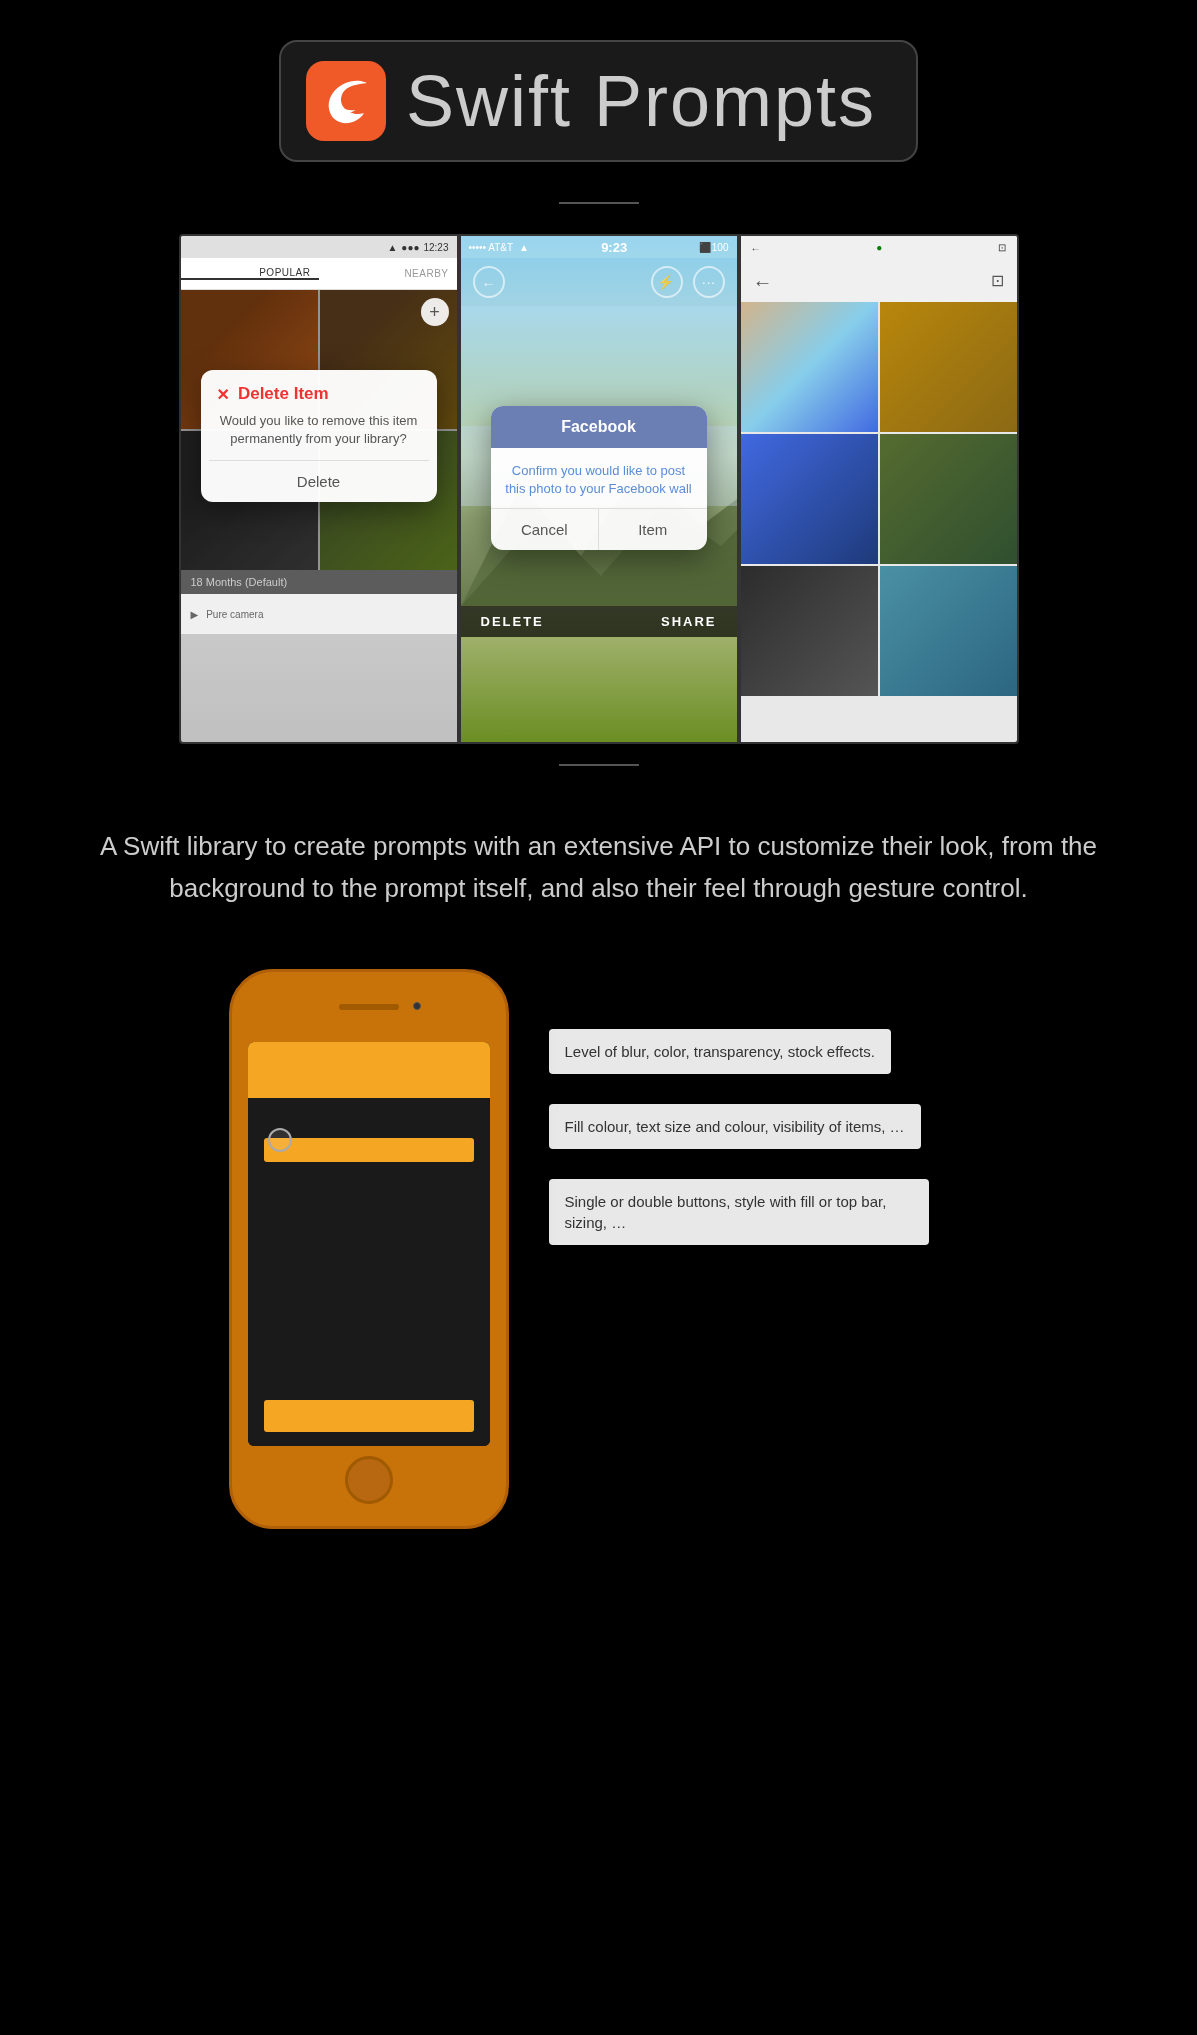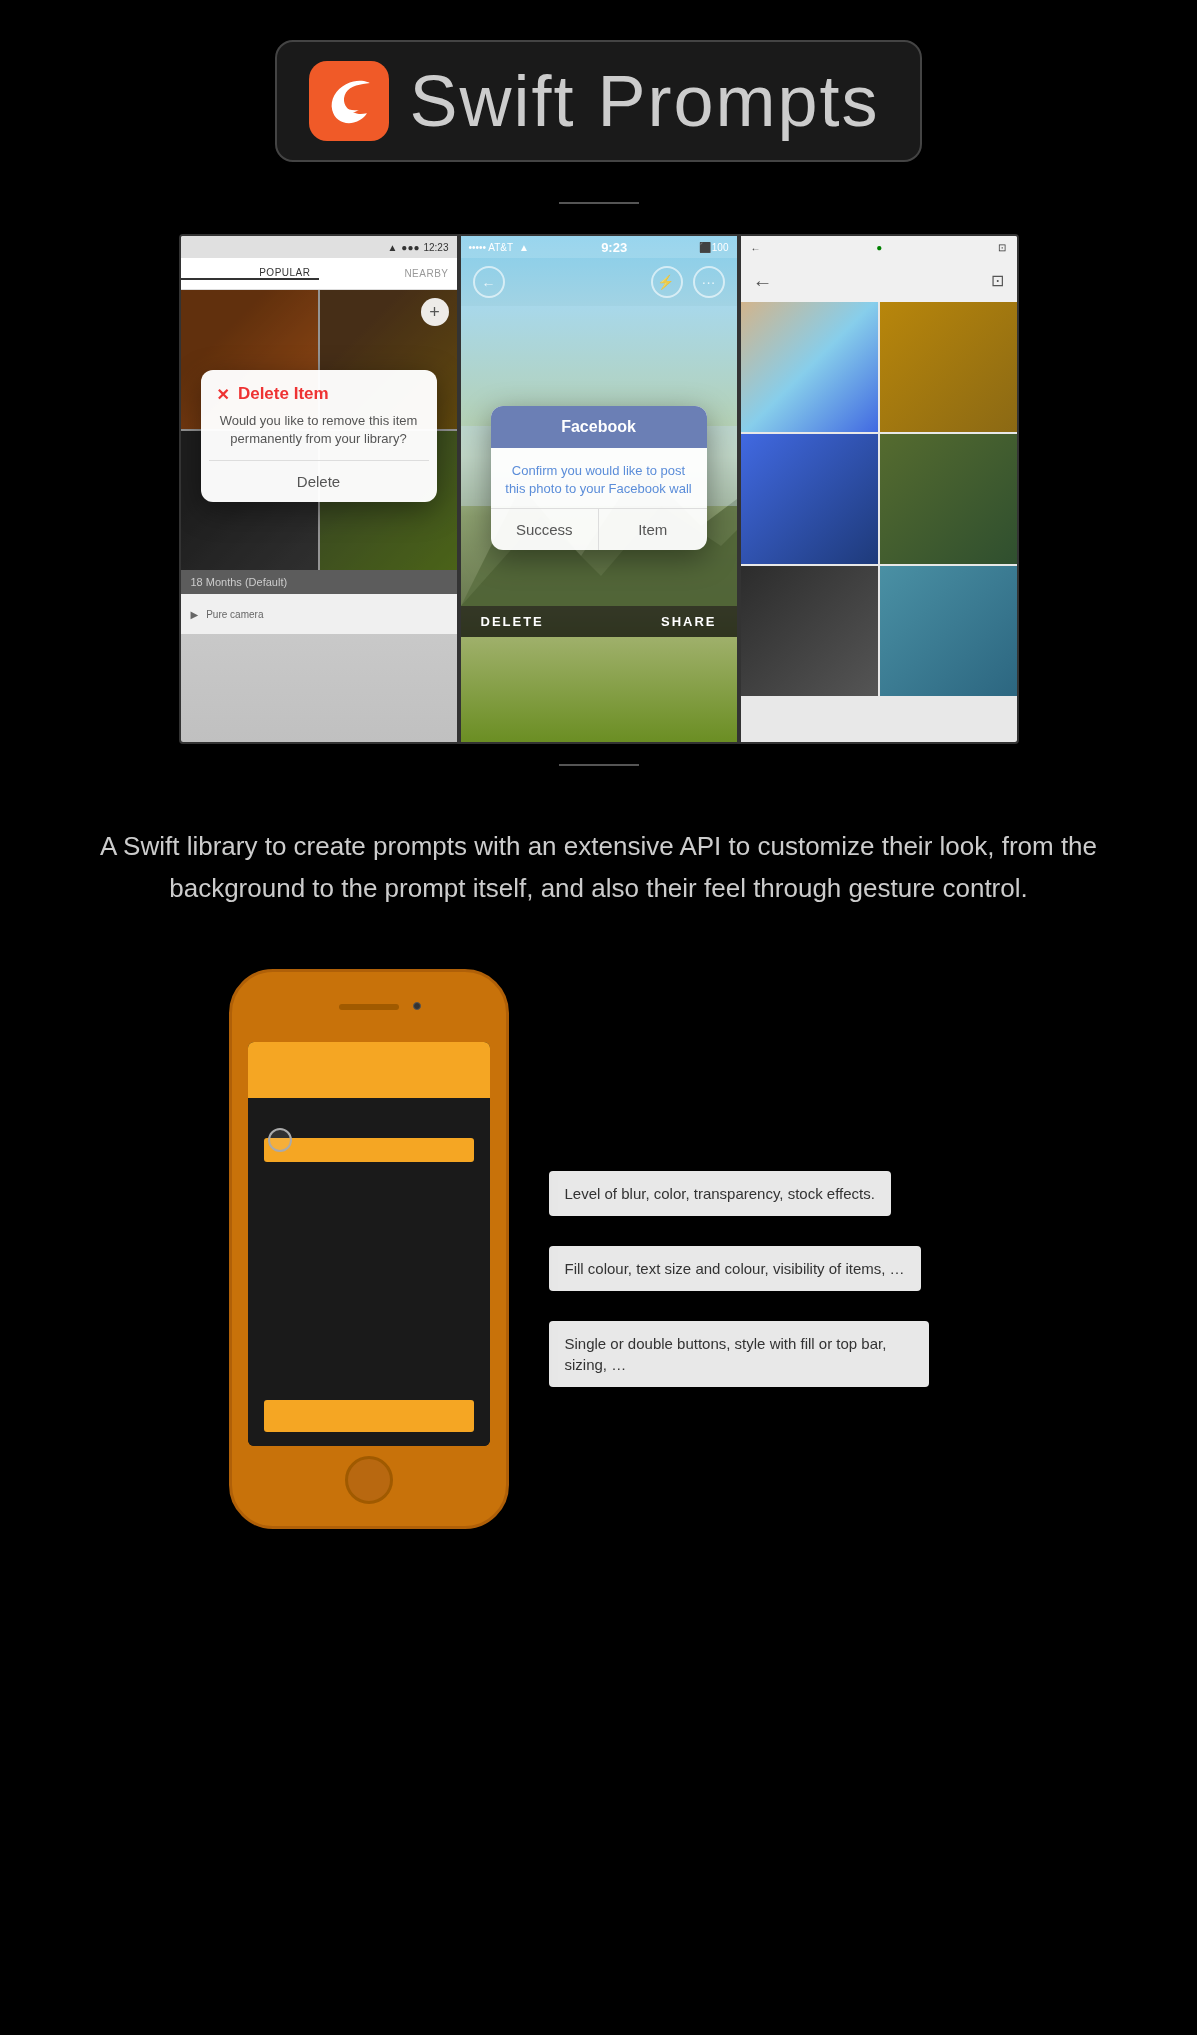--- a/index.html
+++ b/index.html
@@ -17,21 +17,21 @@
       justify-content: center;
       align-items: center;
       padding: 40px 20px 30px;
     }
     .header-box {
       display: flex;
       align-items: center;
       background: #1a1a1a;
       border: 2px solid #444;
       border-radius: 18px;
-      padding: 18px 40px 18px 32px;
+      padding: 18px 40px 18px 25px;
       gap: 20px;
     }
     .swift-logo {
       width: 80px;
       height: 80px;
       background: #f05a28;
       border-radius: 18px;
       display: flex;
       align-items: center;
       justify-content: center;
@@ -415,21 +415,21 @@
       font-size: 26px;
       color: #ccc;
       line-height: 1.6;
       font-weight: 300;
     }
 
     
     .phone-section {
       display: flex;
       justify-content: center;
-      align-items: center;
+      align-items: flex-start;
       padding: 40px 40px;
       gap: 40px;
       position: relative;
     }
     .phone-wrapper {
       position: relative;
       flex-shrink: 0;
     }
     .phone-body {
       width: 280px;
@@ -613,21 +613,21 @@
           <rect x="0" y="0" width="280" height="80" fill="rgba(200,220,240,0.4)"></rect>
         </svg>
 
         <div class="alert-dialog-2">
           <div class="alert-header-2">
             <div class="alert-title-2">Facebook</div>
           </div>
           <div class="alert-body-2">Confirm you would like to post this photo to your Facebook wall</div>
           <div class="alert-divider-h2"></div>
           <div class="alert-btns-2">
-            <div class="alert-btn-2">Success</div>
+            <div class="alert-btn-2">Cancel</div>
             <div class="alert-btn-divider"></div>
             <div class="alert-btn-2">Item</div>
           </div>
         </div>
       </div>
       <div class="screen2-footer-bar">
         <span>DELETE</span>
         <span>SHARE</span>
       </div>
     </div>

